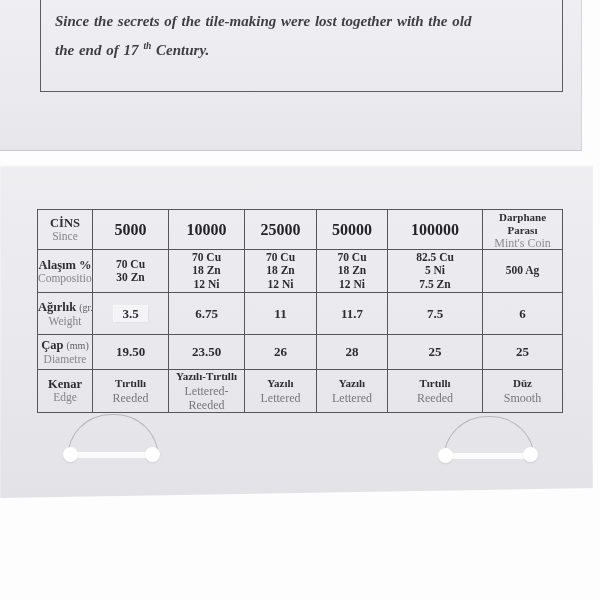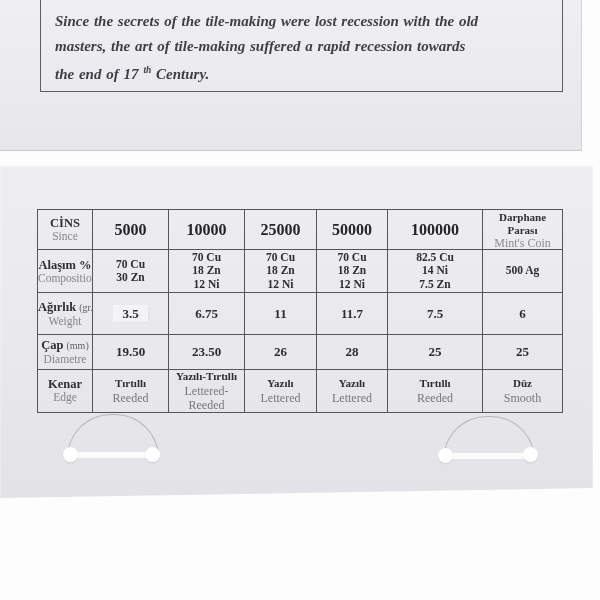--- a/index.html
+++ b/index.html
@@ -47,22 +47,21 @@
         box-shadow:0 1px 2px rgba(0,0,0,.09);}
 </style>
 </head>
 <body>
 
 <div class="photo">
 
   <div class="card-top">
     <div class="quote-box">
       <div class="quote-text">
-        <p class="qline">Since the secrets of the tile-making were lost recession with the old</p>
-        <p class="qline">masters, the art of tile-making suffered a rapid recession towards</p>
+        <p class="qline">Since the secrets of the tile-making were lost together with the old</p>
         <p class="qline"><span>the end of 17</span><span class="qsup">th</span><span> Century.</span></p>
       </div>
     </div>
   </div>
 
   <div class="card-bottom">
     <table class="spec">
       <colgroup>
         <col style="width:55px">
           <col style="width:76px">
@@ -117,21 +116,21 @@
               <div class="val-line">18 Zn</div>
               <div class="val-line">12 Ni</div>
             </td>
             <td>
               <div class="val-line">70 Cu</div>
               <div class="val-line">18 Zn</div>
               <div class="val-line">12 Ni</div>
             </td>
             <td>
               <div class="val-line">82.5 Cu</div>
-              <div class="val-line">14 Ni</div>
+              <div class="val-line">5 Ni</div>
               <div class="val-line">7.5 Zn</div>
             </td>
             <td>
               <div class="val-line">500 Ag</div>
             </td>
           </tr>
           <tr class="bignum" style="height: 42px;">
             <td class="labelcell">
               <div class="lbl-main"><span>Ağırlık</span><span class="lbl-paren" style="margin-left: 3px;">(gr.)</span></div>
               <div class="lbl-sub">Weight</div>

